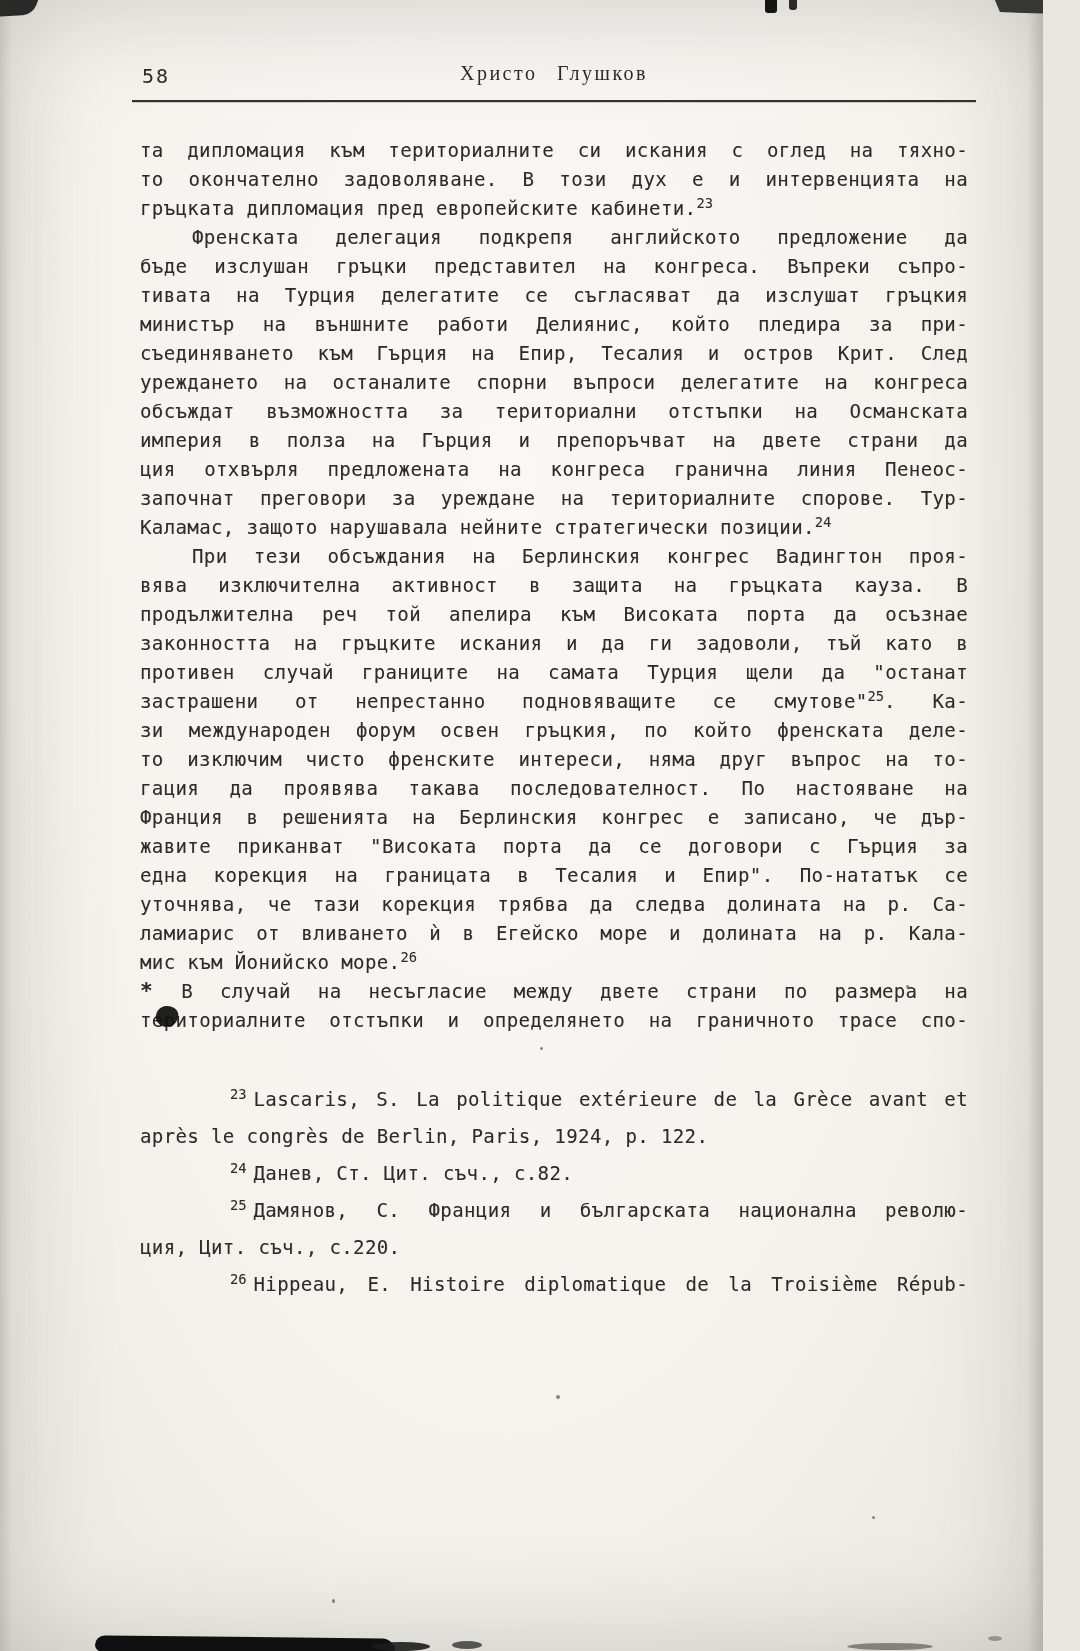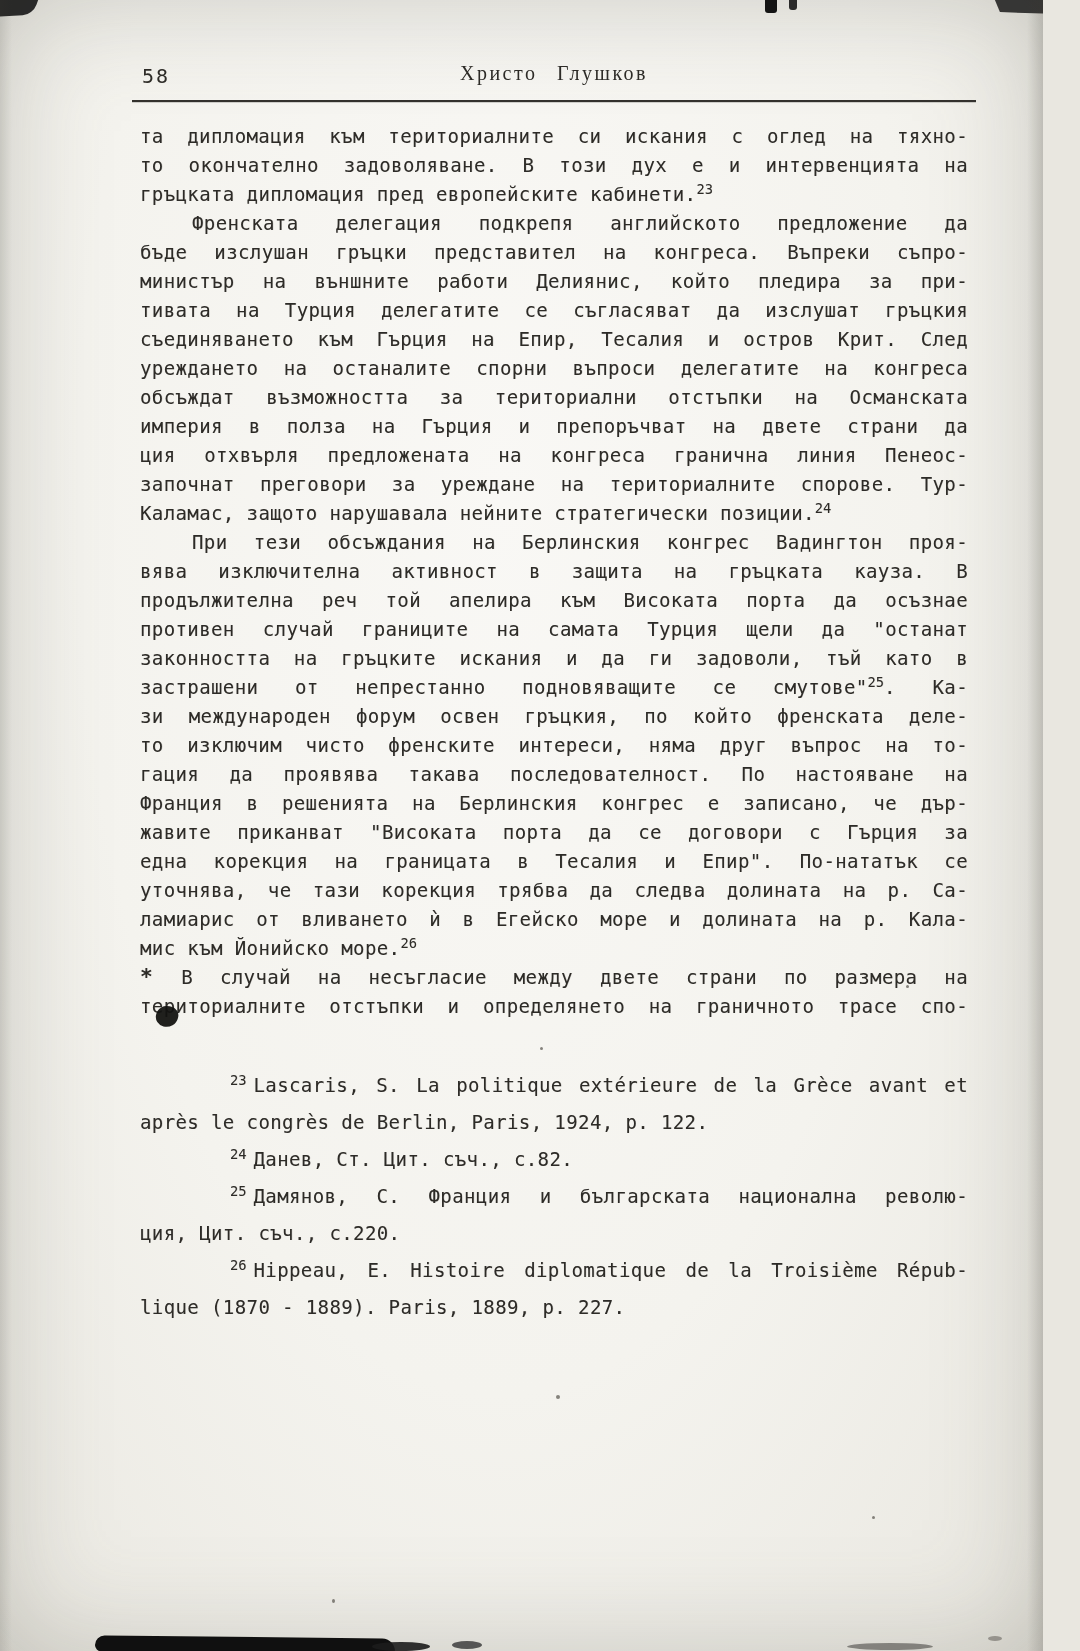--- a/index.html
+++ b/index.html
@@ -9,21 +9,21 @@
     background: radial-gradient(ellipse at 48% 30%, #f9f8f5 0%, #f4f3ee 55%, #e9e7e0 100%);
     box-shadow: inset 0 0 110px rgba(95,92,82,.28);
     color:#2d2b27;
     font-family:"DejaVu Sans Mono","Liberation Mono",monospace;
   }
   .content { position:absolute; left:140px; top:62px; width:828px; }
   .hdr { position:relative; height:30px; font-size:20px; }
   .page-num { position:absolute; left:2px; top:2px; letter-spacing:2px; }
   .hdr-title { position:absolute; left:0; right:0; top:0; text-align:center; letter-spacing:2.5px; word-spacing:12px;font-family:Liberation Serif, serif; }
   .rule { height:2px; background:#33312d; margin-top:8px; margin-left:-8px; width:844px; box-shadow:0 1px 0 rgba(51,49,45,.2); }
-  .body { margin-top:20px; font-size:19px; line-height:29px; letter-spacing:0.4px;
+  .body { margin-top:34px; font-size:19px; line-height:29px; letter-spacing:0.4px;
           text-shadow:0.4px 0.4px 0 rgba(45,43,39,0.22); }
   .line { text-align:justify; text-align-last:justify; min-height:29px; }
   .line.nojust { text-align-last:left; }
   .line.indent { text-indent:52px; }
   sup { font-size:0.72em; line-height:0; vertical-align:super; letter-spacing:0; }
   .u { text-underline-offset:3.5px; text-decoration-thickness:1.5px; }
   .mark { font-size:21px; font-weight:bold; }
   .fns { margin-top:46px; font-size:19px; line-height:37px; letter-spacing:0.4px;
          text-shadow:0.4px 0.4px 0 rgba(45,43,39,0.22); }
   .fn .line { min-height:37px; }
@@ -63,36 +63,36 @@
     <div class="rule"></div>
     <div class="body">
         <div>
           <div class="line"><span>та дипломация към териториалните си искания с оглед на тяхно-</span></div>
           <div class="line"><span>то окончателно задоволяване. В този дух е и интервенцията на</span></div>
           <div class="line nojust"><span>гръцката дипломация пред европейските кабинети.</span><sup>23</sup></div>
         </div>
         <div>
           <div class="line indent"><span>Френската делегация подкрепя английското предложение да</span></div>
           <div class="line"><span>бъде изслушан гръцки представител на конгреса. Въпреки съпро-</span></div>
+          <div class="line"><span>тивата на Турция делегатите се съгласяват да изслушат гръцкия</span></div>
           <div class="line"><span>министър на външните работи Делиянис, който пледира за при-</span></div>
-          <div class="line"><span>тивата на Турция делегатите се съгласяват да изслушат гръцкия</span></div>
           <div class="line"><span>съединяването към Гърция на Епир, Тесалия и остров Крит. След</span></div>
           <div class="line"><span>уреждането на останалите спорни въпроси делегатите на конгреса</span></div>
           <div class="line"><span>обсъждат възможността за териториални отстъпки на Османската</span></div>
           <div class="line"><span>империя в полза на Гърция и препоръчват на двете страни да</span></div>
           <div class="line"><span>ция отхвърля предложената на конгреса гранична линия Пенеос-</span></div>
           <div class="line"><span>започнат преговори за уреждане на териториалните спорове. Тур-</span></div>
           <div class="line nojust"><span>Каламас, защото нарушавала нейните стратегически позиции.</span><sup>24</sup></div>
         </div>
         <div>
           <div class="line indent"><span>При тези обсъждания на Берлинския конгрес Вадингтон проя-</span></div>
           <div class="line"><span>вява изключителна активност в защита на гръцката кауза. В</span></div>
           <div class="line"><span>продължителна реч той апелира към Високата порта да осъзнае</span></div>
+          <div class="line"><span>законността на гръцките искания и да ги задоволи, тъй като в</span></div>
           <div class="line"><span>противен случай границите на самата Турция щели да "останат</span></div>
-          <div class="line"><span>законността на гръцките искания и да ги задоволи, тъй като в</span></div>
           <div class="line"><span>застрашени от непрестанно подновяващите се смутове"</span><sup>25</sup><span>. Ка-</span></div>
           <div class="line"><span>зи международен форум освен гръцкия, по който френската деле-</span></div>
           <div class="line"><span>то изключим чисто френските интереси, няма друг въпрос на то-</span></div>
           <div class="line"><span>гация да проявява такава последователност. По настояване на</span></div>
           <div class="line"><span>Франция в решенията на Берлинския конгрес е записано, че дър-</span></div>
           <div class="line"><span>жавите приканват "Високата порта да се договори с Гърция за</span></div>
           <div class="line"><span>една корекция на границата в Тесалия и Епир". По-нататък се</span></div>
           <div class="line"><span>уточнява, че тази корекция трябва да следва долината на р. Са-</span></div>
           <div class="line"><span>ламиарис от вливането ѝ в Егейско море и долината на р. Кала-</span></div>
           <div class="line nojust"><span>мис към Йонийско море.</span><sup>26</sup></div>
@@ -109,21 +109,20 @@
         </div>
         <div class="fn">
           <div class="line nojust first"><sup>24</sup><span class="u">Данев, Ст.</span><span> Цит. съч., с.82.</span></div>
         </div>
         <div class="fn">
           <div class="line first"><sup>25</sup><span class="u">Дамянов, С.</span><span> Франция и българската национална револю-</span></div>
           <div class="line nojust"><span>ция, Цит. съч., с.220.</span></div>
         </div>
         <div class="fn">
           <div class="line first"><sup>26</sup><span class="u">Hippeau, E.</span><span> Histoire diplomatique de la Troisième Répub-</span></div>
-          <div class="line nojust"><span>lique (1870 - 1889). Paris, 1889, p. 227.</span></div>
         </div>
       </div>
   </div>
 
   <div class="art art-tl"></div>
   <div class="art art-tr"></div>
   <div class="art art-tc1"></div>
   <div class="art art-tc2"></div>
   <div class="art art-bl"></div>
   <div class="art art-bl2"></div>

